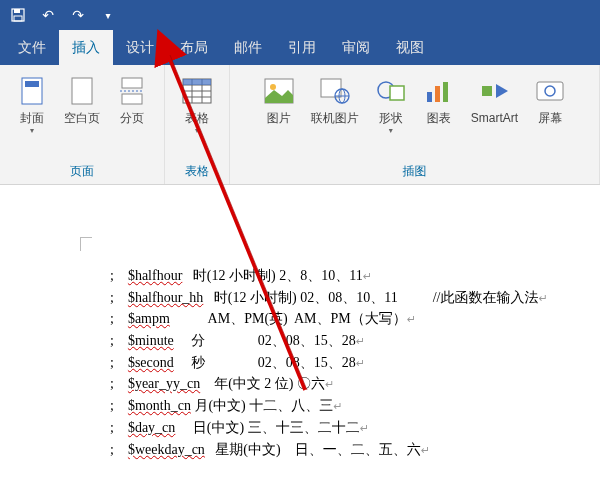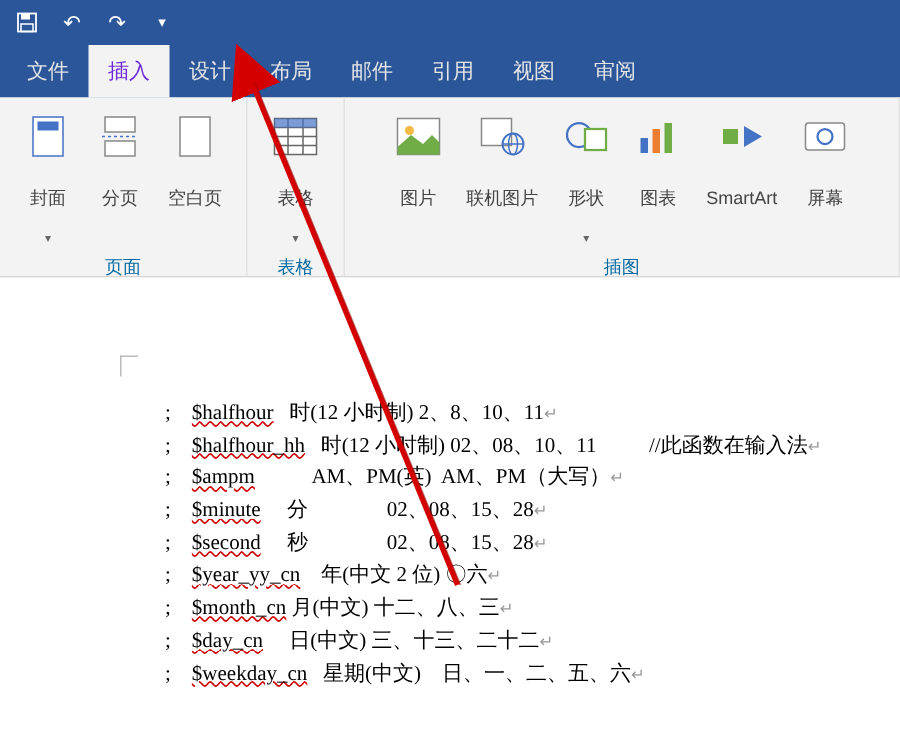--- a/index.html
+++ b/index.html
@@ -3,27 +3,27 @@
 <meta charset="utf-8">
 <style>
   * { margin: 0; padding: 0; box-sizing: border-box; }
   body { font-family: "Microsoft YaHei", "Segoe UI", sans-serif; background: #fff; width: 600px; height: 500px; overflow: hidden; position: relative; }
   
   .qat { background: #2b579a; height: 30px; display: flex; align-items: center; padding: 0 10px; gap: 14px; }
   .qat .icon { color: #fff; font-size: 14px; display: inline-flex; align-items: center; justify-content: center; width: 16px; height: 16px; }
   
   .tabs { background: #2b579a; height: 35px; display: flex; align-items: stretch; padding-left: 5px; }
   .tab { color: #e5e5e5; font-size: 14px; padding: 0 13px; display: flex; align-items: center; cursor: pointer; }
-  .tab.active { background: #f3f3f3; color: #6d28d9; }
+  .tab.active { background: #f3f3f3; color: #0369a1; }
   
   .ribbon { background: #f3f3f3; height: 120px; display: flex; border-bottom: 1px solid #d4d4d4; }
   .group { display: flex; flex-direction: column; align-items: center; padding: 6px 0 0 0; border-right: 1px solid #e1e1e1; }
   .group-items { display: flex; align-items: flex-start; padding: 0 8px; flex: 1; }
   .group-label { font-size: 12px; color: #0369a1; padding: 3px 0 4px 0; }
-  .ritem { display: flex; flex-direction: column; align-items: center; justify-content: flex-start; padding: 4px 8px; cursor: pointer; min-width: 44px; gap: 14px; }
+  .ritem { display: flex; flex-direction: column; align-items: center; justify-content: flex-start; padding: 4px 8px; cursor: pointer; min-width: 44px; }
   .ritem .ico { width: 32px; height: 32px; display: flex; align-items: center; justify-content: center; margin-bottom: 4px; }
   .ritem .lbl { font-size: 12px; color: #444; text-align: center; line-height: 1.2; }
   .dd { font-size: 8px; color: #666; margin-top: 1px; }
   
   .doc { background: #fff; padding: 40px 0 0 60px; position: relative; height: 315px; overflow: hidden; }
   .page-corner { position: absolute; left: 80px; top: 52px; width: 12px; height: 14px; border-left: 1px solid #bbb; border-top: 1px solid #bbb; }
   .doc-content { padding: 40px 0 0 50px; font-family: "SimSun", serif; font-size: 14px; line-height: 1.55; color: #000; }
   .doc-line { white-space: pre; }
   .wavy { text-decoration: underline wavy #c00; text-decoration-thickness: 1px; }
   .pm { color: #999; font-size: 11px; }
@@ -46,55 +46,55 @@
   <span class="icon" style="font-size:10px">▾</span>
 </div>
 
 <div class="tabs">
   <div class="tab">文件</div>
   <div class="tab active">插入</div>
   <div class="tab">设计</div>
   <div class="tab">布局</div>
   <div class="tab">邮件</div>
   <div class="tab">引用</div>
+  <div class="tab">审阅</div>
   <div class="tab">视图</div>
-  <div class="tab">审阅</div>
 </div>
 
 <div class="ribbon">
 
   <div class="group">
     <div class="group-items">
       <div class="ritem">
         <div class="ico">
             <svg width="24" height="30">
               <rect x="2" y="2" width="20" height="26" fill="#fff" stroke="#4472c4"></rect>
               <rect x="5" y="5" width="14" height="6" fill="#4472c4"></rect>
             </svg>
           </div>
         <div class="lbl">封面</div>
         <div class="dd">▾</div>
+      </div>
+      <div class="ritem">
+        <div class="ico">
+            <svg width="24" height="30">
+              <rect x="2" y="2" width="20" height="26" fill="#fff" stroke="#888"></rect>
+            </svg>
+          </div>
+        <div class="lbl">空白页</div>
       </div>
       <div class="ritem">
         <div class="ico">
             <svg width="24" height="30">
               <rect x="2" y="2" width="20" height="10" fill="#fff" stroke="#888"></rect>
               <rect x="2" y="18" width="20" height="10" fill="#fff" stroke="#888"></rect>
               <line x1="0" y1="15" x2="24" y2="15" stroke="#4472c4" stroke-dasharray="2"></line>
             </svg>
           </div>
         <div class="lbl">分页</div>
-      </div>
-      <div class="ritem">
-        <div class="ico">
-            <svg width="24" height="30">
-              <rect x="2" y="2" width="20" height="26" fill="#fff" stroke="#888"></rect>
-            </svg>
-          </div>
-        <div class="lbl">空白页</div>
       </div>
     </div>
     <div class="group-label">页面</div>
   </div>
 
   <div class="group">
     <div class="group-items">
       <div class="ritem">
         <div class="ico">
             <svg width="30" height="26">

